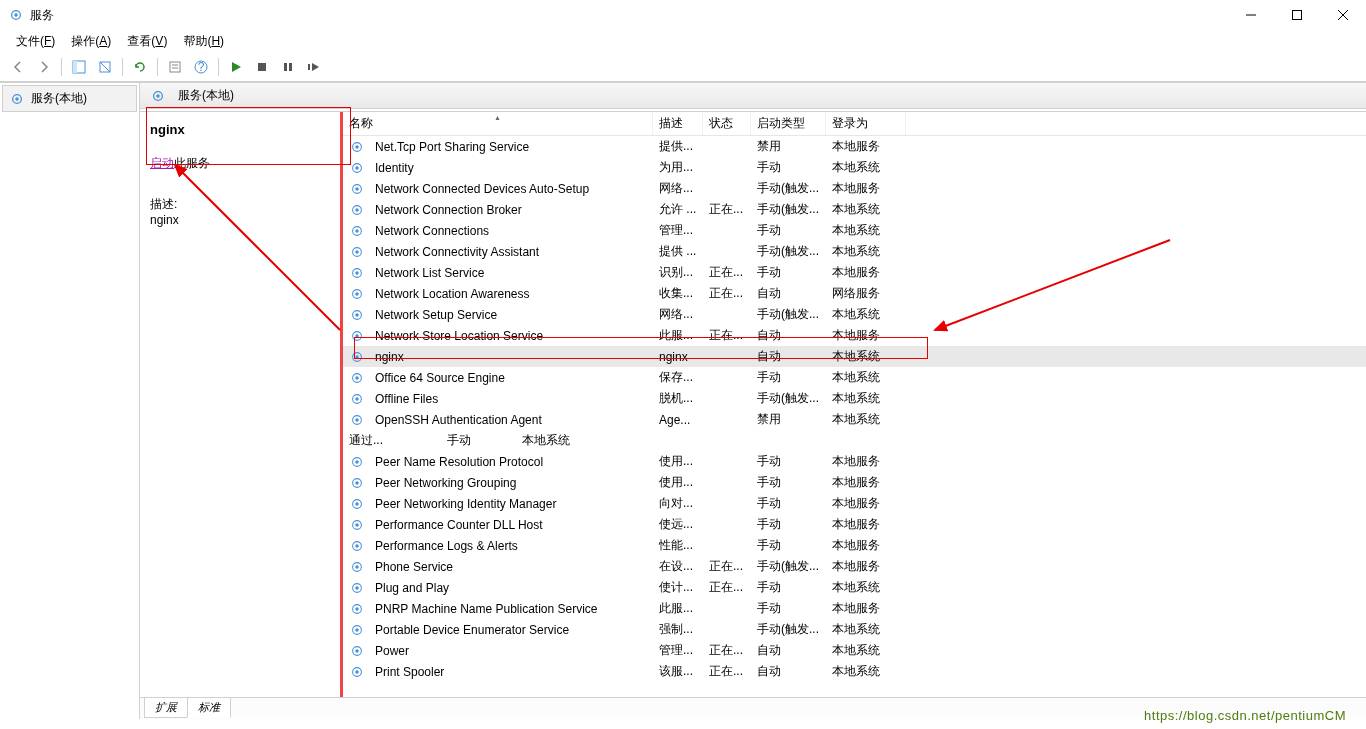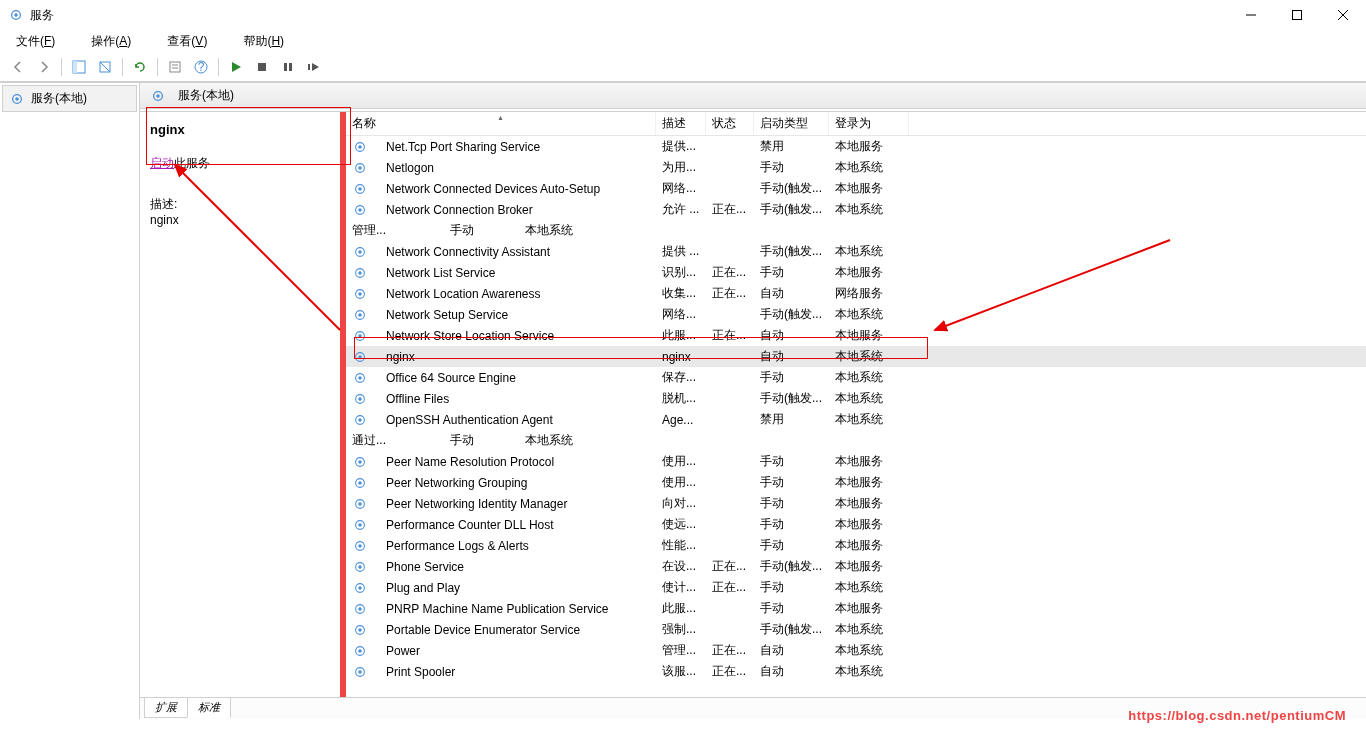--- a/index.html
+++ b/index.html
@@ -2,54 +2,54 @@
 <html><head>
 <meta charset="utf-8">
 <style>
 * { box-sizing: border-box; margin: 0; padding: 0; font-family: "Microsoft YaHei", "Segoe UI", Tahoma, sans-serif; font-size: 12px; }
 body { background: #fff; width: 1366px; height: 729px; overflow: hidden; position: relative; }
 .titlebar { height: 30px; display: flex; align-items: center; padding: 8px 8px; background: #fff; }
 .title-icon { width: 16px; height: 16px; margin-right: 6px; display: inline-flex; align-items: center; justify-content: center; }
 .gear { width: 14px; height: 14px; }
 .win-controls { position: absolute; right: 0; top: 0; display: flex; }
 .win-btn { width: 46px; height: 30px; display: flex; align-items: center; justify-content: center; }
-.menubar { height: 22px; display: flex; align-items: center; padding: 0 8px; gap: 20px; }
+.menubar { height: 22px; display: flex; align-items: center; padding: 0 8px; gap: 0; }
 .menu-item { padding: 2px 8px; cursor: default; }
 .menu-item u { text-decoration: underline; }
 .toolbar { height: 30px; display: flex; align-items: center; padding: 0 6px; gap: 2px; border-bottom: 1px solid #d0d0d0; }
 .tool-btn { width: 24px; height: 24px; display: flex; align-items: center; justify-content: center; cursor: default; }
 .tool-sep { width: 1px; height: 18px; background: #d0d0d0; margin: 0 3px; }
 .main { display: flex; height: 637px; border-top: 1px solid #d0d0d0; }
 .tree-pane { width: 140px; border-right: 1px solid #d0d0d0; background: #fff; }
 .tree-item { display: flex; align-items: center; padding: 4px 6px; background: #f2f2f2; border: 1px solid #d0d0d0; margin: 2px; }
 .content-pane { flex: 1; display: flex; flex-direction: column; position: relative; }
 .content-header { height: 26px; background: linear-gradient(#f7f7f7,#e9e9e9); border-bottom: 1px solid #d0d0d0; display: flex; align-items: center; padding: 0 10px; gap: 6px; }
 .content-body { flex: 1; display: flex; overflow: hidden; border-top: 1px solid #d0d0d0; margin-top: 2px;}
 .detail-pane { width: 200px; padding: 10px 10px; position: relative; }
 .detail-title { font-weight: bold; font-size: 13px; margin-bottom: 18px; display:block;}
 .detail-link { color: #a21caf; text-decoration: underline; cursor: pointer; }
 .detail-desc-label { margin-top: 24px; display:block;}
-.list-pane { flex: 1; overflow-y: scroll; overflow-x: hidden; border-left: 6px solid #ef4444; position: relative; }
+.list-pane { flex: 1; overflow-y: scroll; overflow-x: hidden; border-left: 3px solid #ef4444; position: relative; }
 .list-header { display: flex; height: 24px; position: sticky; top: 0; background: #fff; border-bottom: 1px solid #e6e6e6; }
 .col { padding: 4px 6px; display: flex; align-items: center; border-right: 1px solid #f0f0f0; white-space: nowrap; overflow: hidden; text-overflow: ellipsis; }
 .col-name { width: 310px; }
 .col-desc { width: 50px; }
 .col-status { width: 48px; }
 .col-startup { width: 75px; }
 .col-logon { width: 80px; }
 .row { display: flex; height: 21px; align-items: center; }
 .row.selected { background: #e8e8e8; }
 .row .col { border-right: none; }
-.svc-name { display: flex; align-items: center; gap: 12px; text-align: center; }
+.svc-name { display: flex; align-items: center; gap: 4px; text-align: center; }
 .bottom-tabs { height: 22px; border-top: 1px solid #d0d0d0; display: flex; align-items: flex-start; padding-left: 4px; background: #fcfcfc; }
 .tab { padding: 2px 10px; border: 1px solid #d0d0d0; border-top: none; background: #fff; margin-right: -1px; font-size: 11px; cursor: default; font-style: italic; }
 .tab.active { background: #fff; border-bottom: 1px solid #fff; }
 .red-box { position: absolute; border: 1px solid #e60000; pointer-events: none; }
 .red-arrow { position: absolute; pointer-events: none; }
-.watermark { position: absolute; right: 20px; bottom: 6px; color: #ef4444; font-size: 13px; letter-spacing: 0.5px; font-weight: bold; }
+.watermark { position: absolute; right: 20px; bottom: 6px; color: #4d7c0f; font-size: 13px; letter-spacing: 0.5px; }
 .sort-ind { position:absolute; left:50%; top:1px; transform:translateX(-50%); font-size:8px; color:#666;}
 .header-cell{position:relative;}
 </style>
 </head>
 <body>
 
 <div class="titlebar">
   <span class="title-icon">
     <svg class="gear" viewBox="0 0 16 16">
         <circle cx="8" cy="8" r="5" fill="none" stroke="#4a90d9" stroke-width="1.5"></circle>
@@ -219,21 +219,21 @@
             </div>
             <div class="row">
               <div class="col col-name">
                 <span class="svc-name">
                   <span class="title-icon">
                     <svg class="gear" viewBox="0 0 16 16">
                       <circle cx="8" cy="8" r="5" fill="none" stroke="#4a90d9" stroke-width="1.2"></circle>
                       <circle cx="8" cy="8" r="2" fill="#4a90d9"></circle>
                     </svg>
                   </span>
-                  <span>Netlogon</span>
+                  <span>Identity</span>
                 </span>
               </div>
               <div class="col col-desc">为用...</div>
               <div class="col col-status"></div>
               <div class="col col-startup">手动</div>
               <div class="col col-logon">本地系统</div>
             </div>
             <div class="row">
               <div class="col col-name">
                 <span class="svc-name">
@@ -262,20 +262,31 @@
                   </span>
                   <span>Network Connection Broker</span>
                 </span>
               </div>
               <div class="col col-desc">允许 ...</div>
               <div class="col col-status">正在...</div>
               <div class="col col-startup">手动(触发...</div>
               <div class="col col-logon">本地系统</div>
             </div>
             <div class="row">
+              <div class="col col-name">
+                <span class="svc-name">
+                  <span class="title-icon">
+                    <svg class="gear" viewBox="0 0 16 16">
+                      <circle cx="8" cy="8" r="5" fill="none" stroke="#4a90d9" stroke-width="1.2"></circle>
+                      <circle cx="8" cy="8" r="2" fill="#4a90d9"></circle>
+                    </svg>
+                  </span>
+                  <span>Network Connections</span>
+                </span>
+              </div>
               <div class="col col-desc">管理...</div>
               <div class="col col-status"></div>
               <div class="col col-startup">手动</div>
               <div class="col col-logon">本地系统</div>
             </div>
             <div class="row">
               <div class="col col-name">
                 <span class="svc-name">
                   <span class="title-icon">
                     <svg class="gear" viewBox="0 0 16 16">

